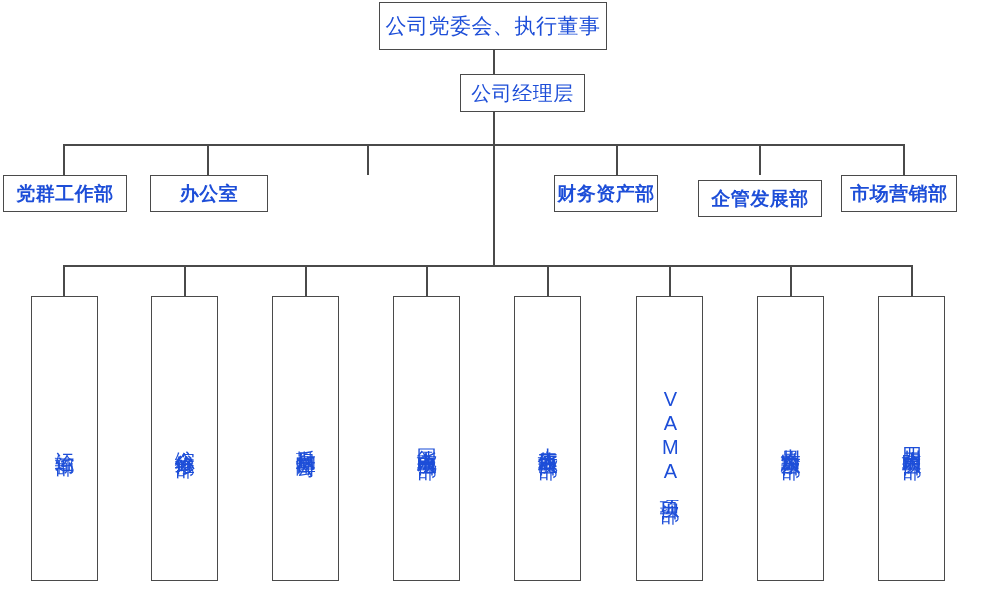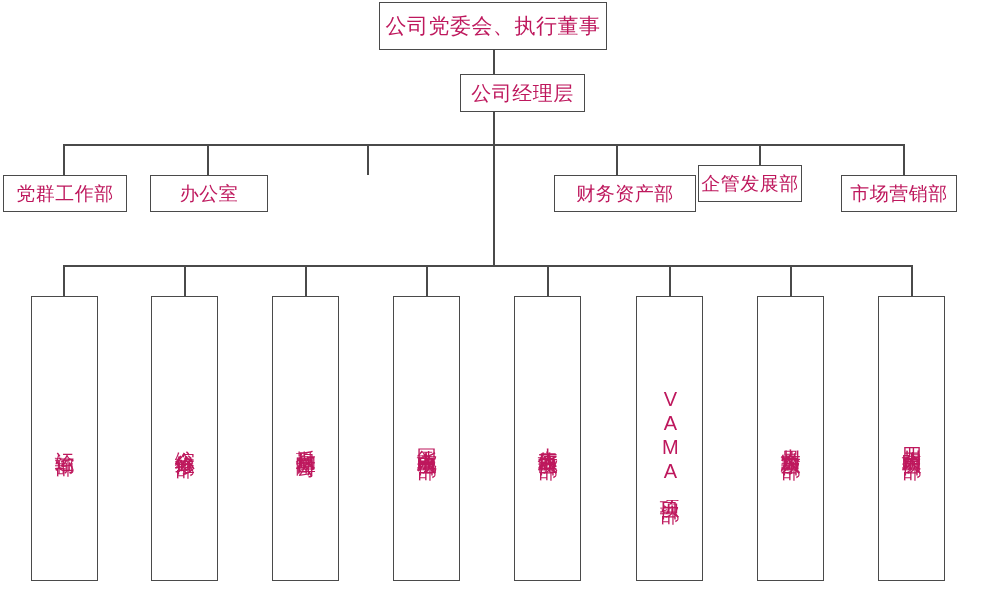--- a/index.html
+++ b/index.html
@@ -32,31 +32,32 @@
 
   
   .node {
     position: absolute;
     box-sizing: border-box;
     border: 1.4px solid #4a4a4a;
     background: #ffffff;
     display: flex;
     align-items: center;
     justify-content: center;
-    color: #be185d;
+    color: #1d4ed8;
     letter-spacing: 0.5px;
   }
   .node-top {
     font-size: 21px;
   }
   .node-mgmt {
     font-size: 20px;
   }
   .node-dept {
     font-size: 19px;
+    font-weight: bold;
   }
   .node-unit {
     writing-mode: vertical-rl;
     text-orientation: upright;
     font-size: 20px;
     line-height: 1.28;
     letter-spacing: 2px;
     padding: 4px 0;
   }
   .node-unit .label {
@@ -92,25 +93,25 @@
 
   <div class="node node-dept" style="left:3px; top:175px; width:124px; height:37px;">
     <span class="label">党群工作部</span>
   </div>
 
   <div class="node node-dept" style="left:150px; top:175px; width:118px; height:37px;">
     <span class="label">办公室</span>
   </div>
 
 
-  <div class="node node-dept" style="left:554px; top:175px; width:142px; height:37px;">
+  <div class="node node-dept" style="left:554px; top:175px; width:104px; height:37px;">
     <span class="label">财务资产部</span>
   </div>
 
-  <div class="node node-dept" style="left:698px; top:165px; width:104px; height:37px;">
+  <div class="node node-dept" style="left:698px; top:180px; width:124px; height:37px;">
     <span class="label">企管发展部</span>
   </div>
 
   <div class="node node-dept" style="left:841px; top:175px; width:116px; height:37px;text-align:center;">
     <span class="label">市场营销部</span>
   </div>
 
   <div class="line line-h" style="left:63px; top:265px; width:849px;"></div>
   <div class="line line-v" style="left:63px; top:265px; height:31px;"></div>
   <div class="line line-v" style="left:184px; top:265px; height:31px;"></div>

